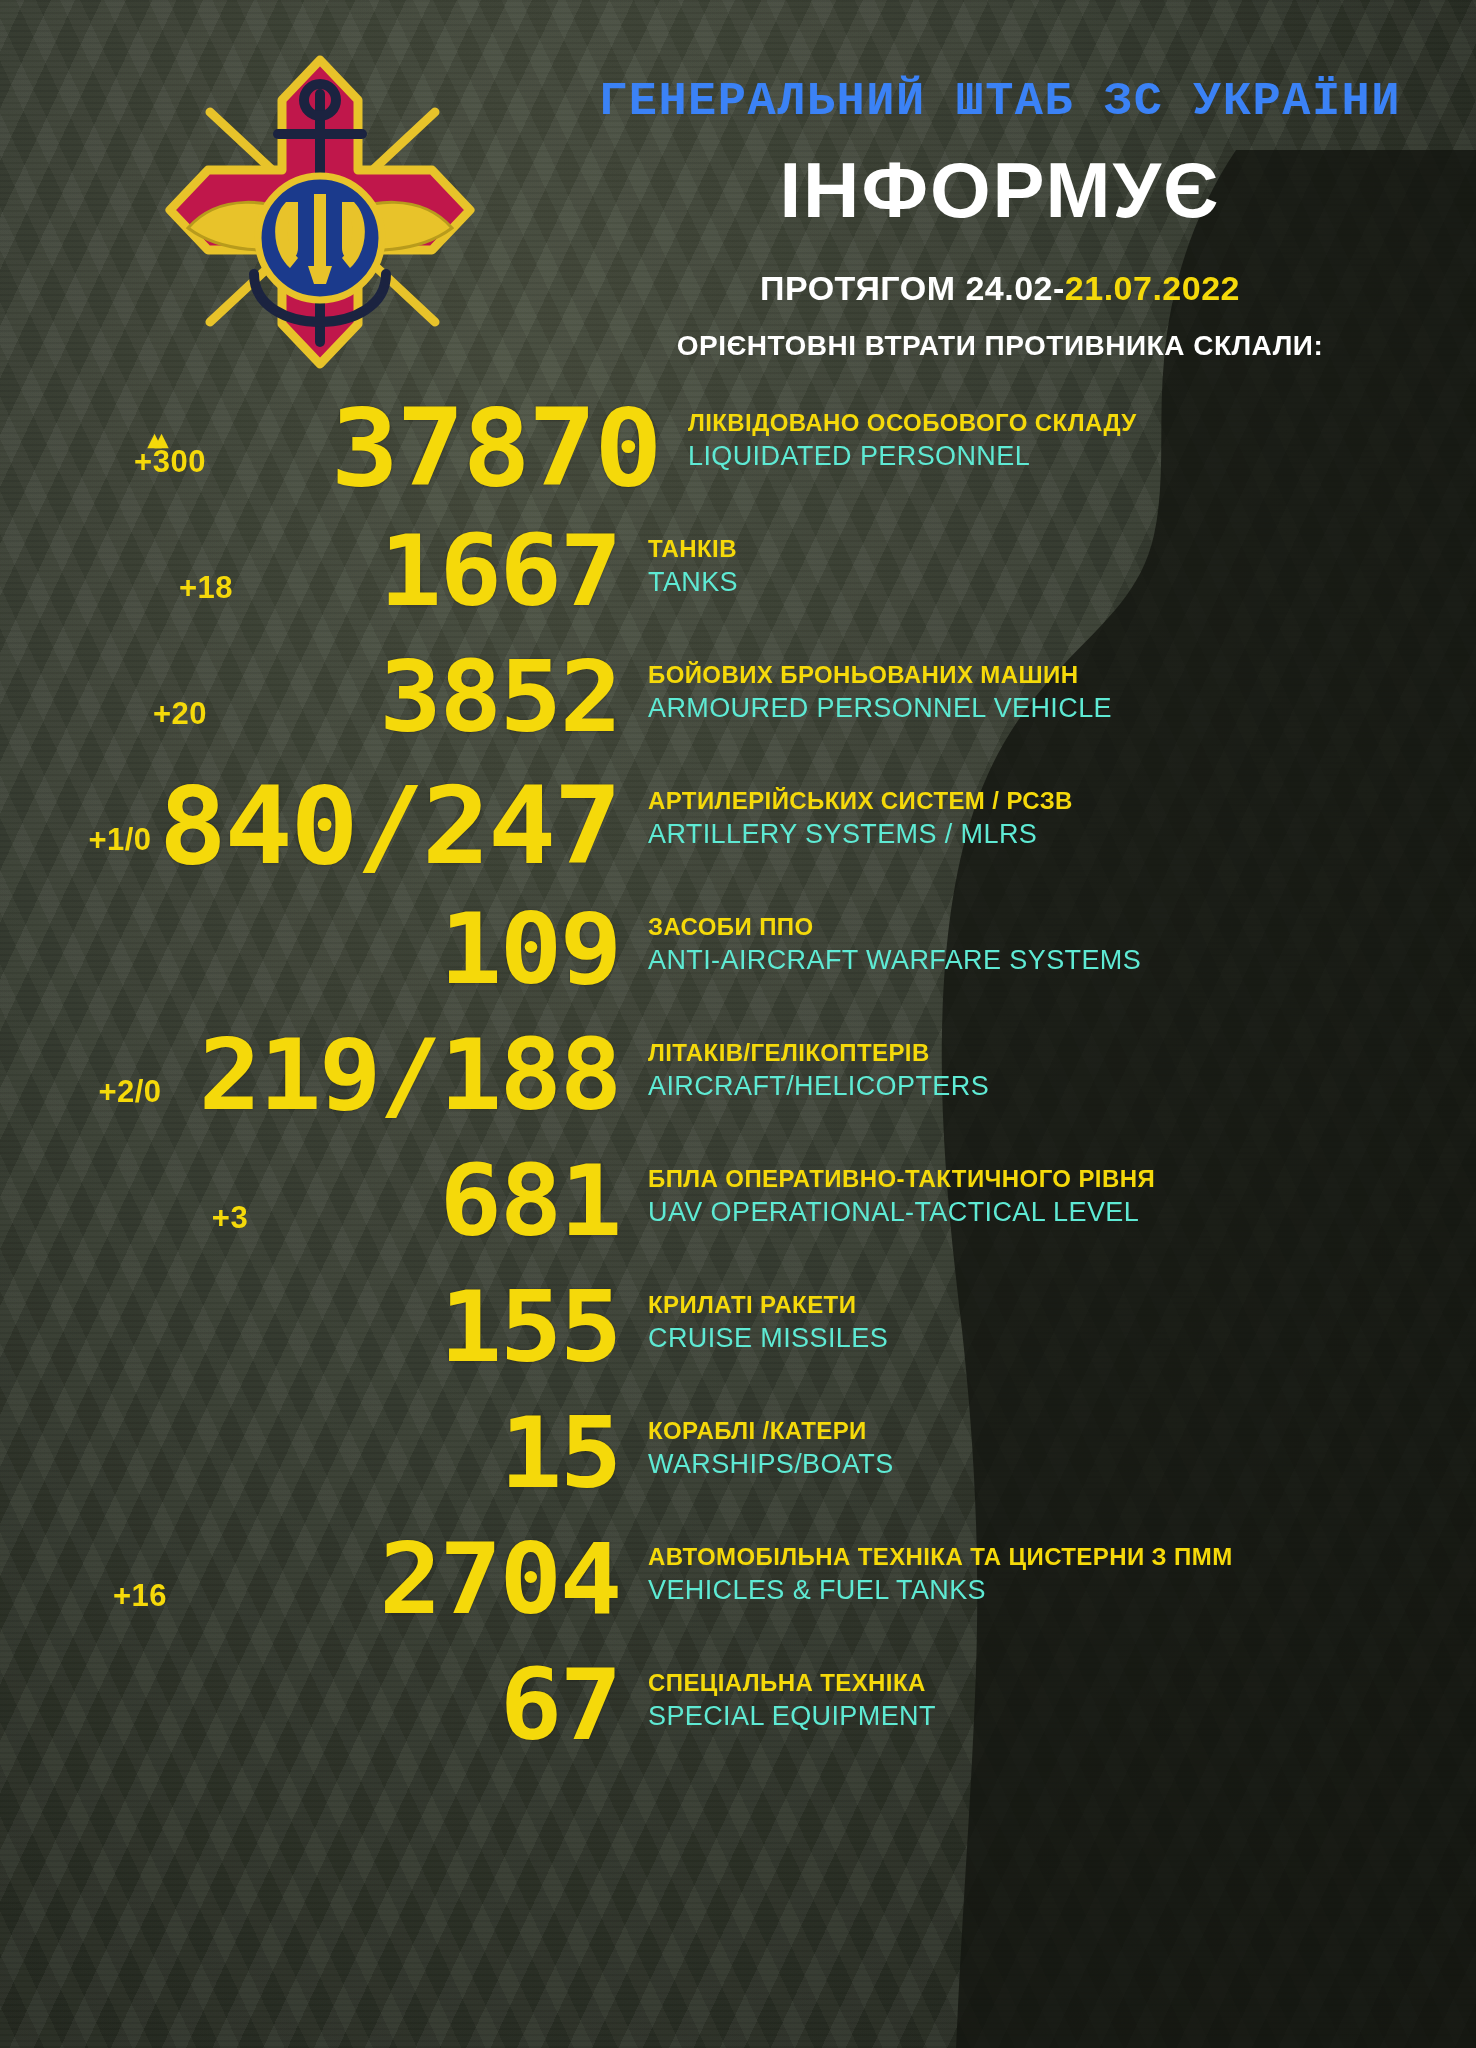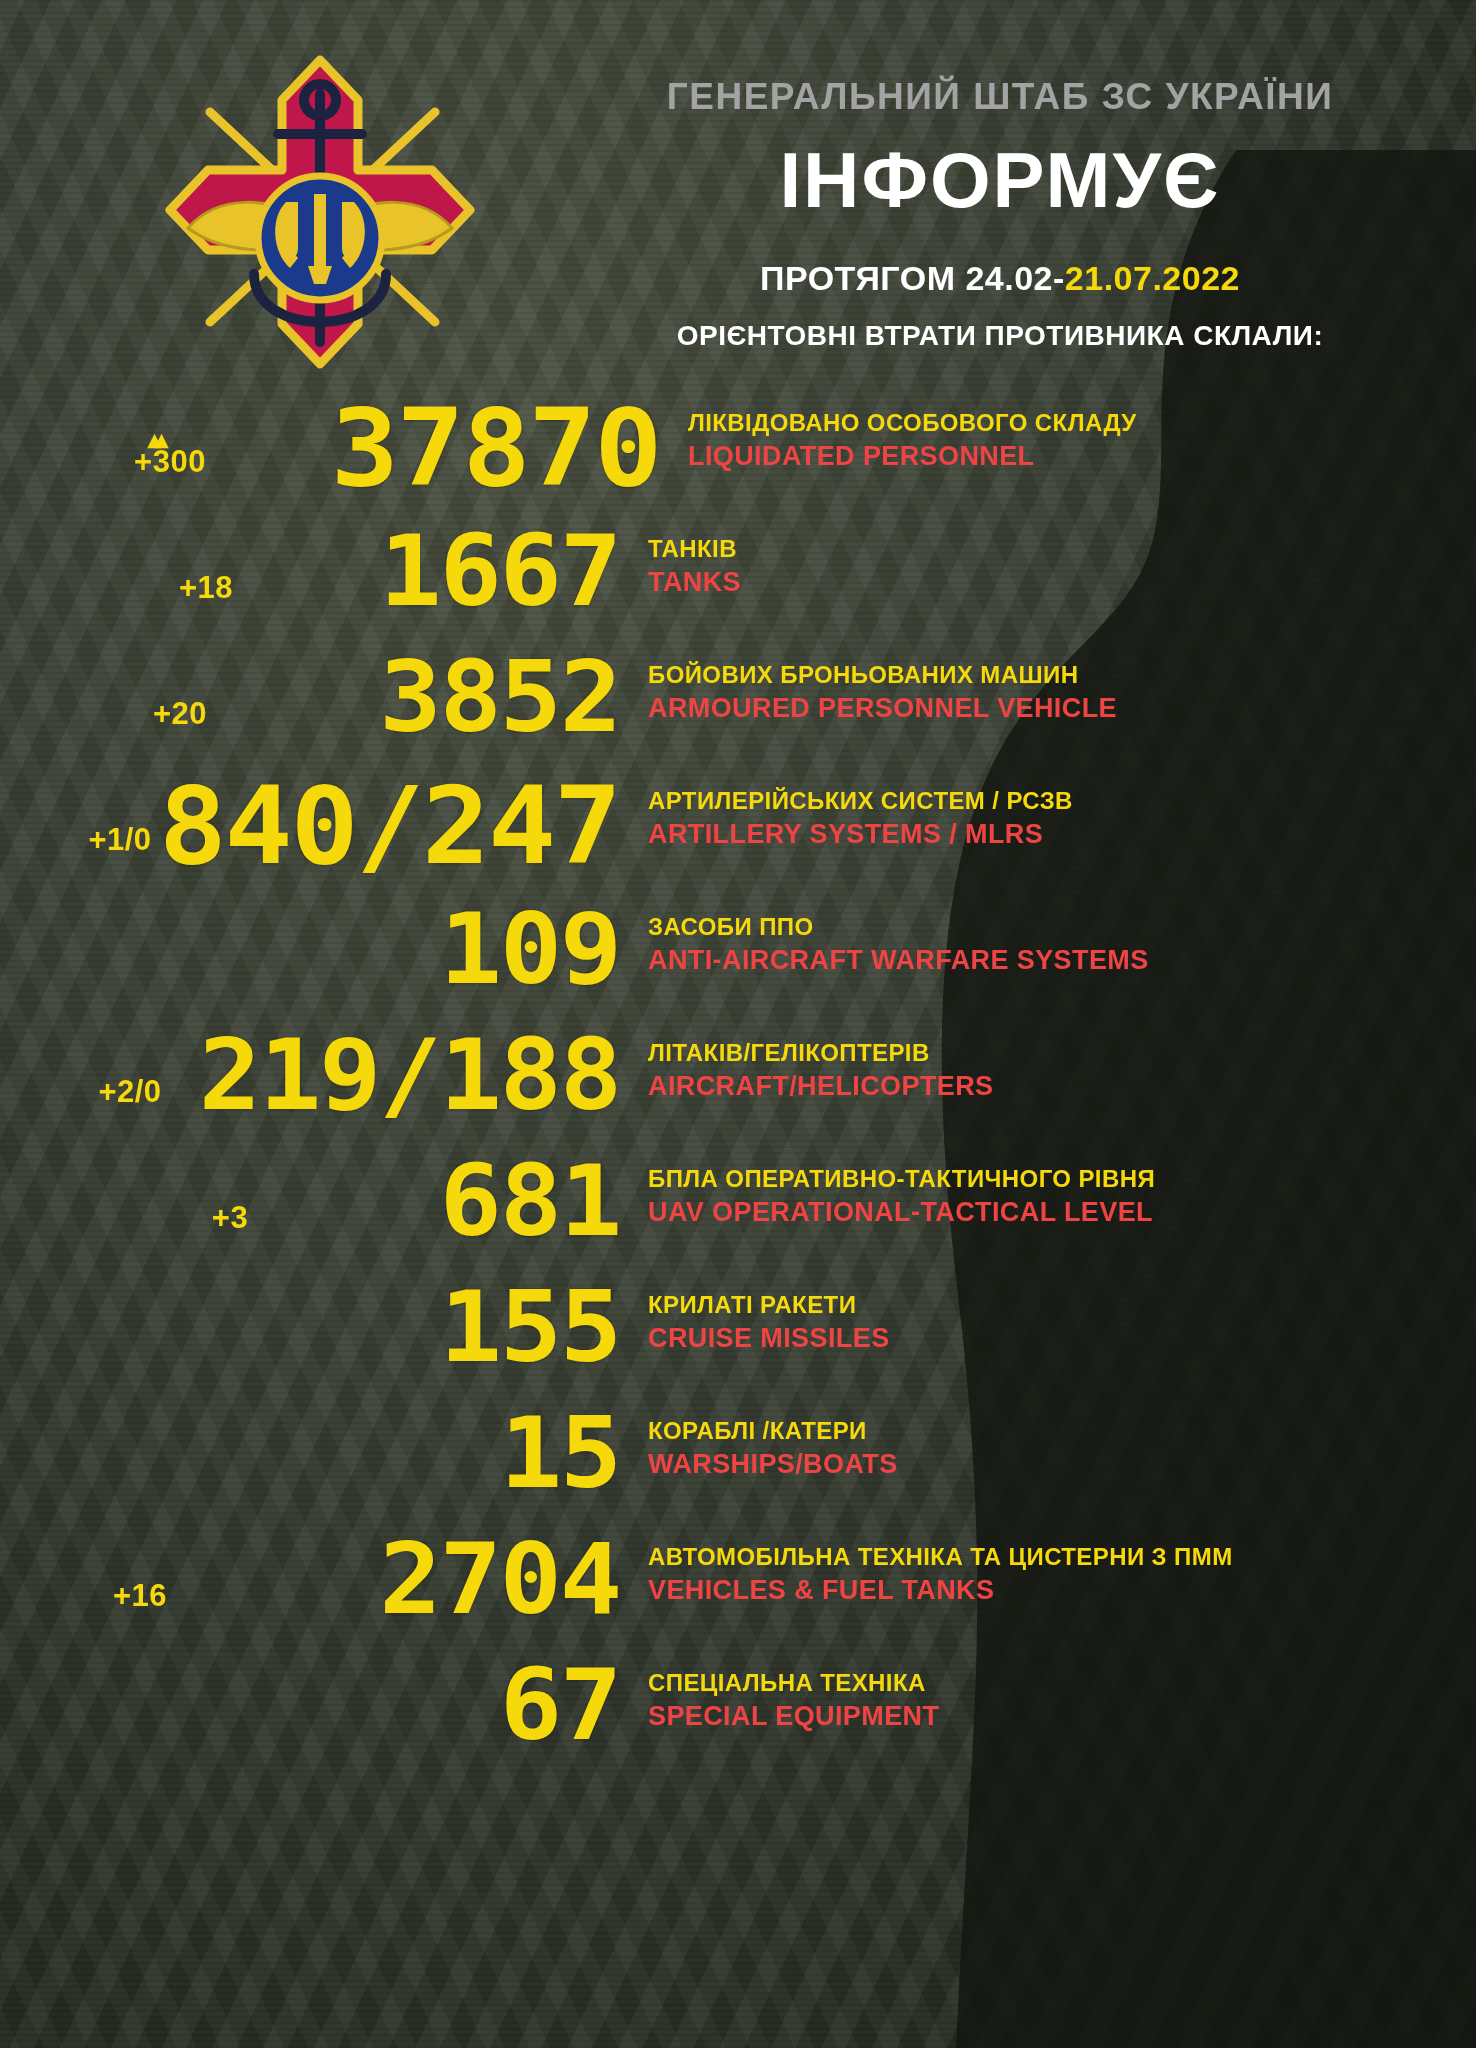--- a/index.html
+++ b/index.html
@@ -59,27 +59,28 @@
     height: 340px;
   }
   .head-text {
     position: absolute;
     left: 560px;
     top: 78px;
     width: 880px;
     text-align: center;
   }
   .gs-line {
-    color: #a3a3a3;
-    font-size: 37px;
+    color: #3b82f6;
+    font-size: 47px;
     font-weight: bold;
     letter-spacing: 1.5px;
     line-height: 1;
     text-transform: uppercase;
     white-space: nowrap;
+    font-family: Liberation Mono, monospace;
   }
   .informs {
     color: #ffffff;
     font-size: 78px;
     font-weight: bold;
     letter-spacing: 2px;
     line-height: 1;
     margin-top: 26px;
     text-transform: uppercase;
   }
@@ -144,23 +145,23 @@
   .lbl-ua {
     color: #f5d90a;
     font-size: 24px;
     font-weight: bold;
     letter-spacing: .4px;
     line-height: 1.12;
     text-transform: uppercase;
     white-space: nowrap;
   }
   .lbl-en {
-    color: #ef4444;
+    color: #5eead4;
     font-size: 27px;
-    font-weight: bold;
+    font-weight: normal;
     letter-spacing: .4px;
     line-height: 1.15;
     margin-top: 4px;
     text-transform: uppercase;
     white-space: nowrap;
   }
 
   
   .r0 .numwrap { width: 640px; margin-left: 40px; }
   .r0 .delta   { left: 0; }

